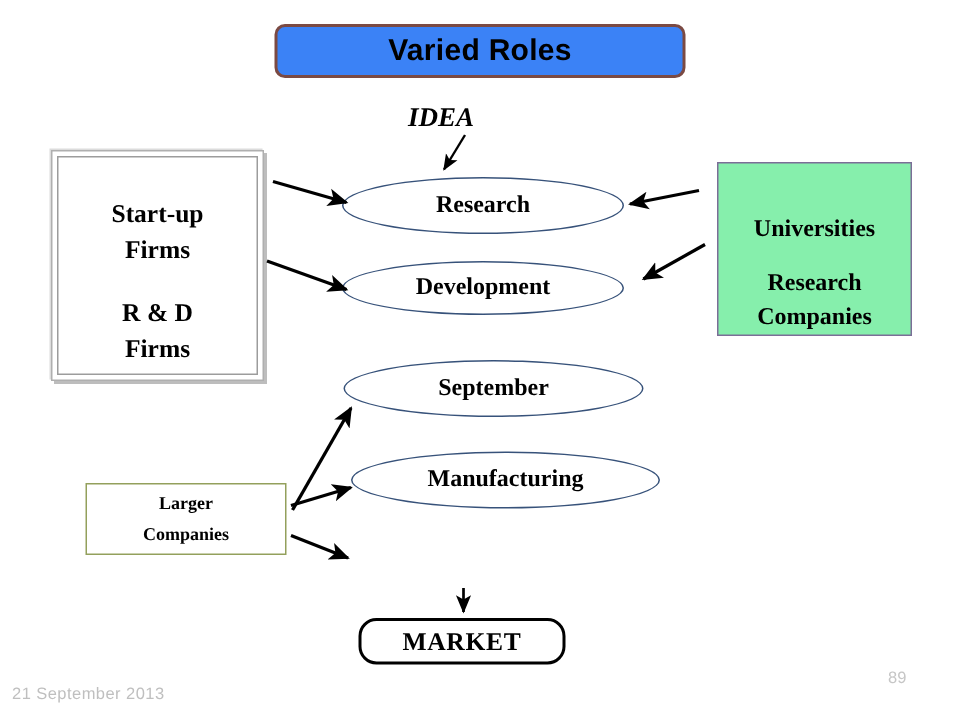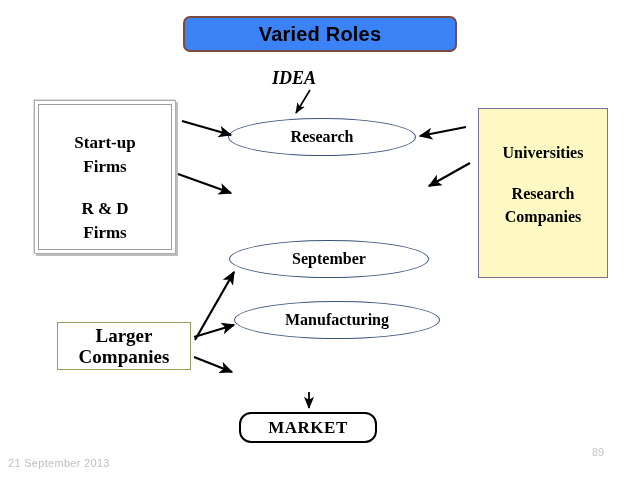--- a/index.html
+++ b/index.html
@@ -85,22 +85,22 @@
     text-align: center;
   }
   .gap-line { height: 18px; }
 
   
   .box-universities {
     position: absolute;
     left: 478px;
     top: 108px;
     width: 130px;
-    height: 170px;
-    background: #fef9c3;
+    height: 116px;
+    background: #86efac;
     border: 1.5px solid #7B6E97;
     box-sizing: border-box;
     display: flex;
     flex-direction: column;
     align-items: center;
     justify-content: flex-start;
     padding-top: 32px;
   }
   .box-universities .ln {
     font-weight: bold;
@@ -120,21 +120,21 @@
     background: #ffffff;
     border: 1.5px solid #93A05C;
     box-sizing: border-box;
     display: flex;
     flex-direction: column;
     align-items: center;
     justify-content: center;
   }
   .box-larger .ln {
     font-weight: bold;
-    font-size: 19px;
+    font-size: 12px;
     line-height: 21px;
     color: #000000;
     text-align: center;
   }
 
   
   .box-market {
     position: absolute;
     left: 239px;
     top: 412px;
@@ -236,20 +236,23 @@
     <div class="ln">Companies</div>
   </div>
 
   <div class="box-larger">
     <div class="ln">Larger</div>
     <div class="ln">Companies</div>
   </div>
 
   <div class="ellipse e-research">
     <span class="ln">Research</span>
+  </div>
+  <div class="ellipse e-development">
+    <span class="ln">Development</span>
   </div>
   <div class="ellipse e-production">
     <span class="ln">September</span>
   </div>
   <div class="ellipse e-manufacturing">
     <span class="ln">Manufacturing</span>
   </div>
 
   <div class="box-market">
     <span class="ln">MARKET</span>

